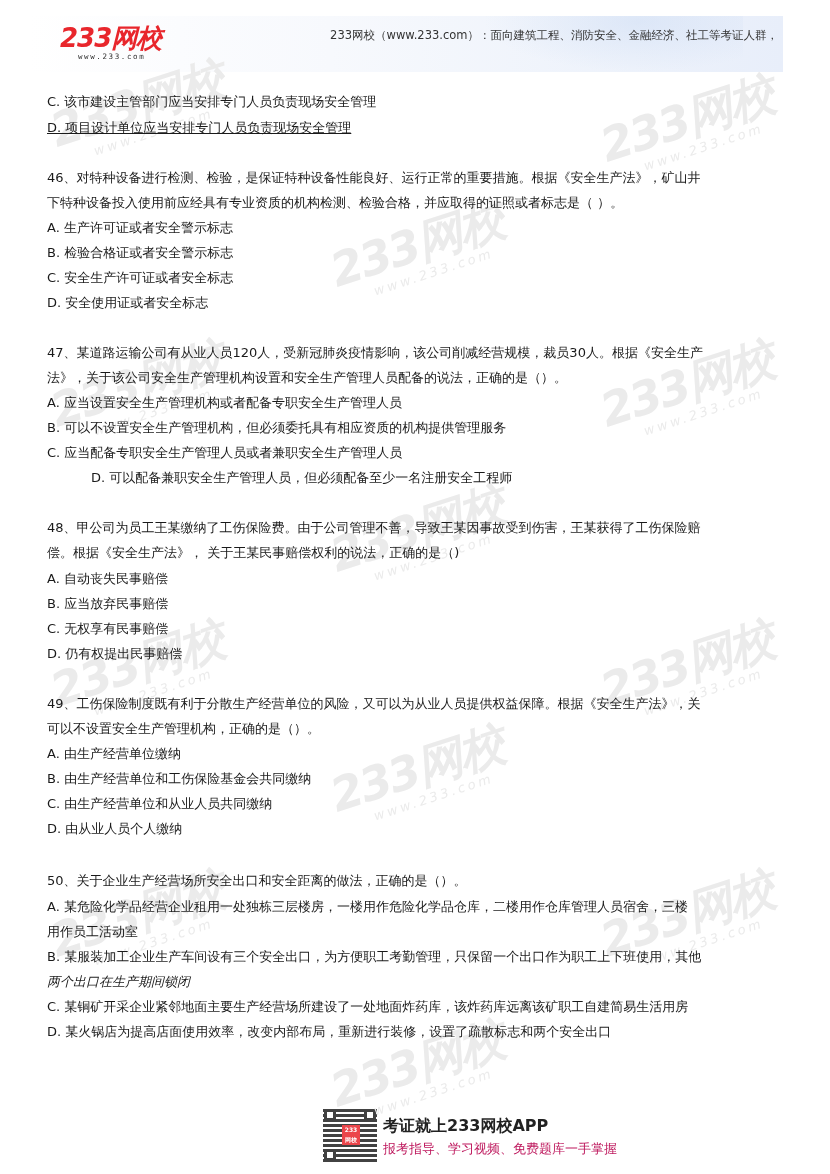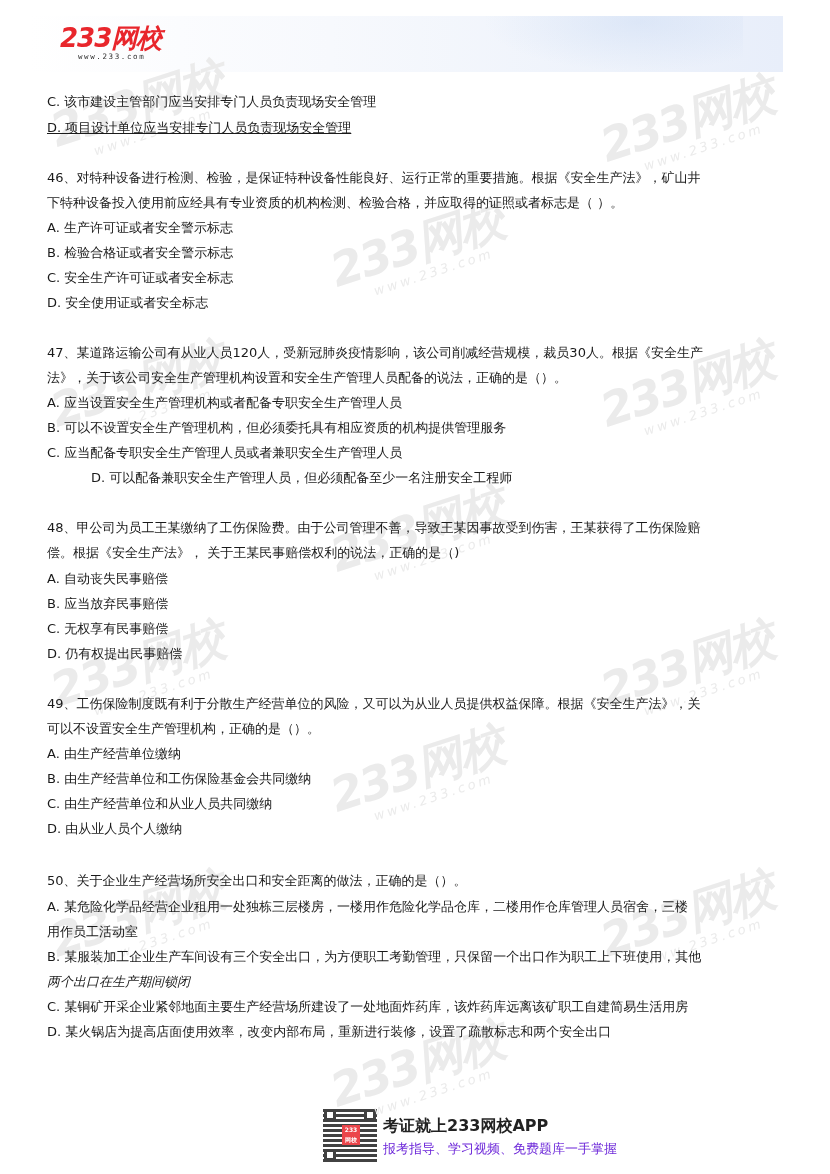--- a/index.html
+++ b/index.html
@@ -47,21 +47,21 @@
       repeating-linear-gradient(0deg, #222 0 3px, #fff 3px 5px),
       #fff;
     opacity: 0.85;
   }
   .qr-corner { position: absolute; width: 12px; height: 12px; border: 3px solid #222; background: #fff; box-sizing: border-box; }
   .qr-logo {
     position: absolute; left: 19px; top: 17px; width: 18px; height: 20px; background: #e8262c;
     color: #fff; font-size: 6px; text-align: center; line-height: 10px; font-weight: bold;
   }
   .footer-title { position: absolute; left: 60px; top: 8px; font-size: 16px; font-weight: bold; color: #222; white-space: nowrap; }
-  .footer-sub { position: absolute; left: 60px; top: 32px; font-size: 13px; color: #6d28d9; white-space: nowrap; }
+  .footer-sub { position: absolute; left: 60px; top: 32px; font-size: 13px; color: #be185d; white-space: nowrap; }
 </style>
 </head>
 <body>
 
 <div class="watermark" style="left:50px;top:80px;">
     <div class="wm-main">233网校</div>
     <div class="wm-sub">www.233.com</div>
   </div>
 <div class="watermark" style="left:600px;top:95px;">
     <div class="wm-main">233网校</div>
@@ -107,20 +107,21 @@
     <div class="wm-main">233网校</div>
     <div class="wm-sub">www.233.com</div>
   </div>
 
 <div class="header">
   <div class="logo">
     <div class="logo-main">233网校</div>
     <div class="logo-sub">www.233.com</div>
   </div>
   <div class="header-text">
+    <div>233网校（www.233.com）：面向建筑工程、消防安全、金融经济、社工等考证人群，</div>
   </div>
 </div>
 
 <div class="content">
 
   <div class="line" style="top:92px;">C. 该市建设主管部门应当安排专门人员负责现场安全管理</div>
   <div class="line" style="top:118px;text-decoration:underline;">D. 项目设计单位应当安排专门人员负责现场安全管理</div>
 
   <div class="line" style="top:168px;">46、对特种设备进行检测、检验，是保证特种设备性能良好、运行正常的重要措施。根据《安全生产法》，矿山井</div>
   <div class="line" style="top:193px;">下特种设备投入使用前应经具有专业资质的机构检测、检验合格，并应取得的证照或者标志是（ ）。</div>

